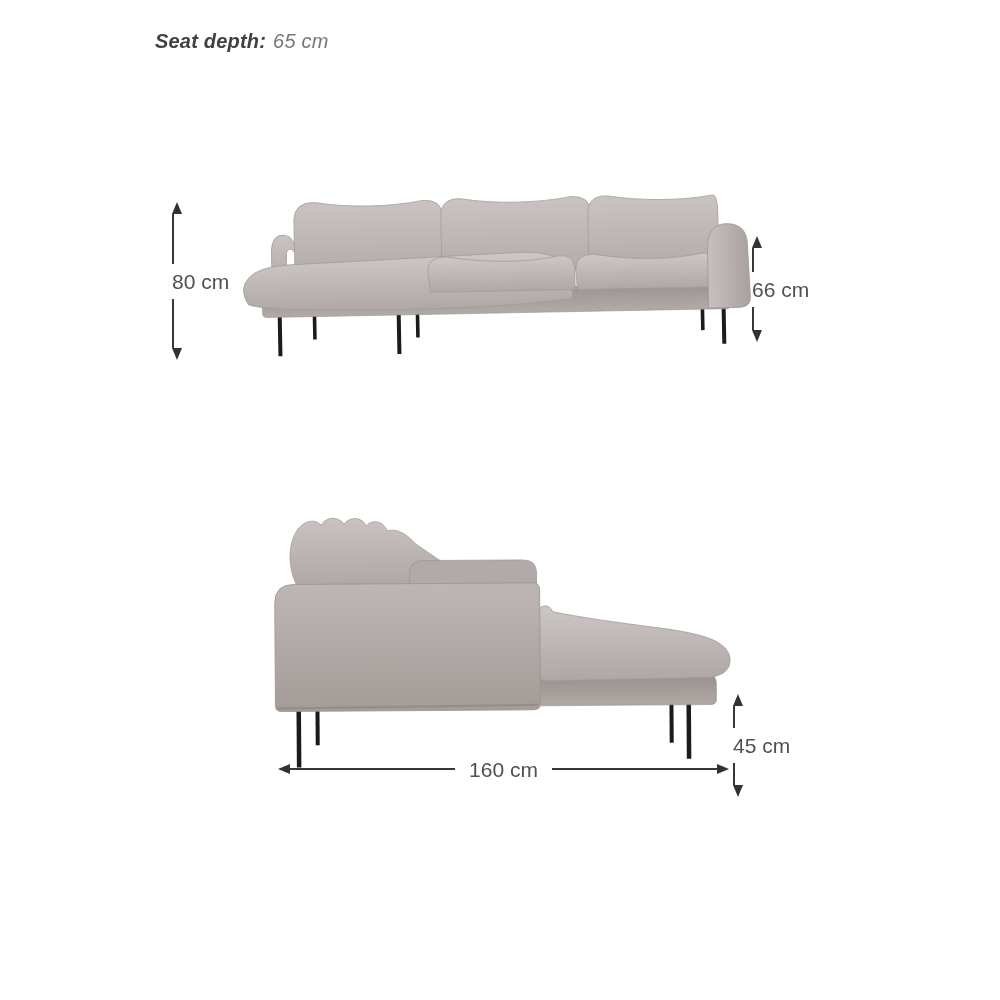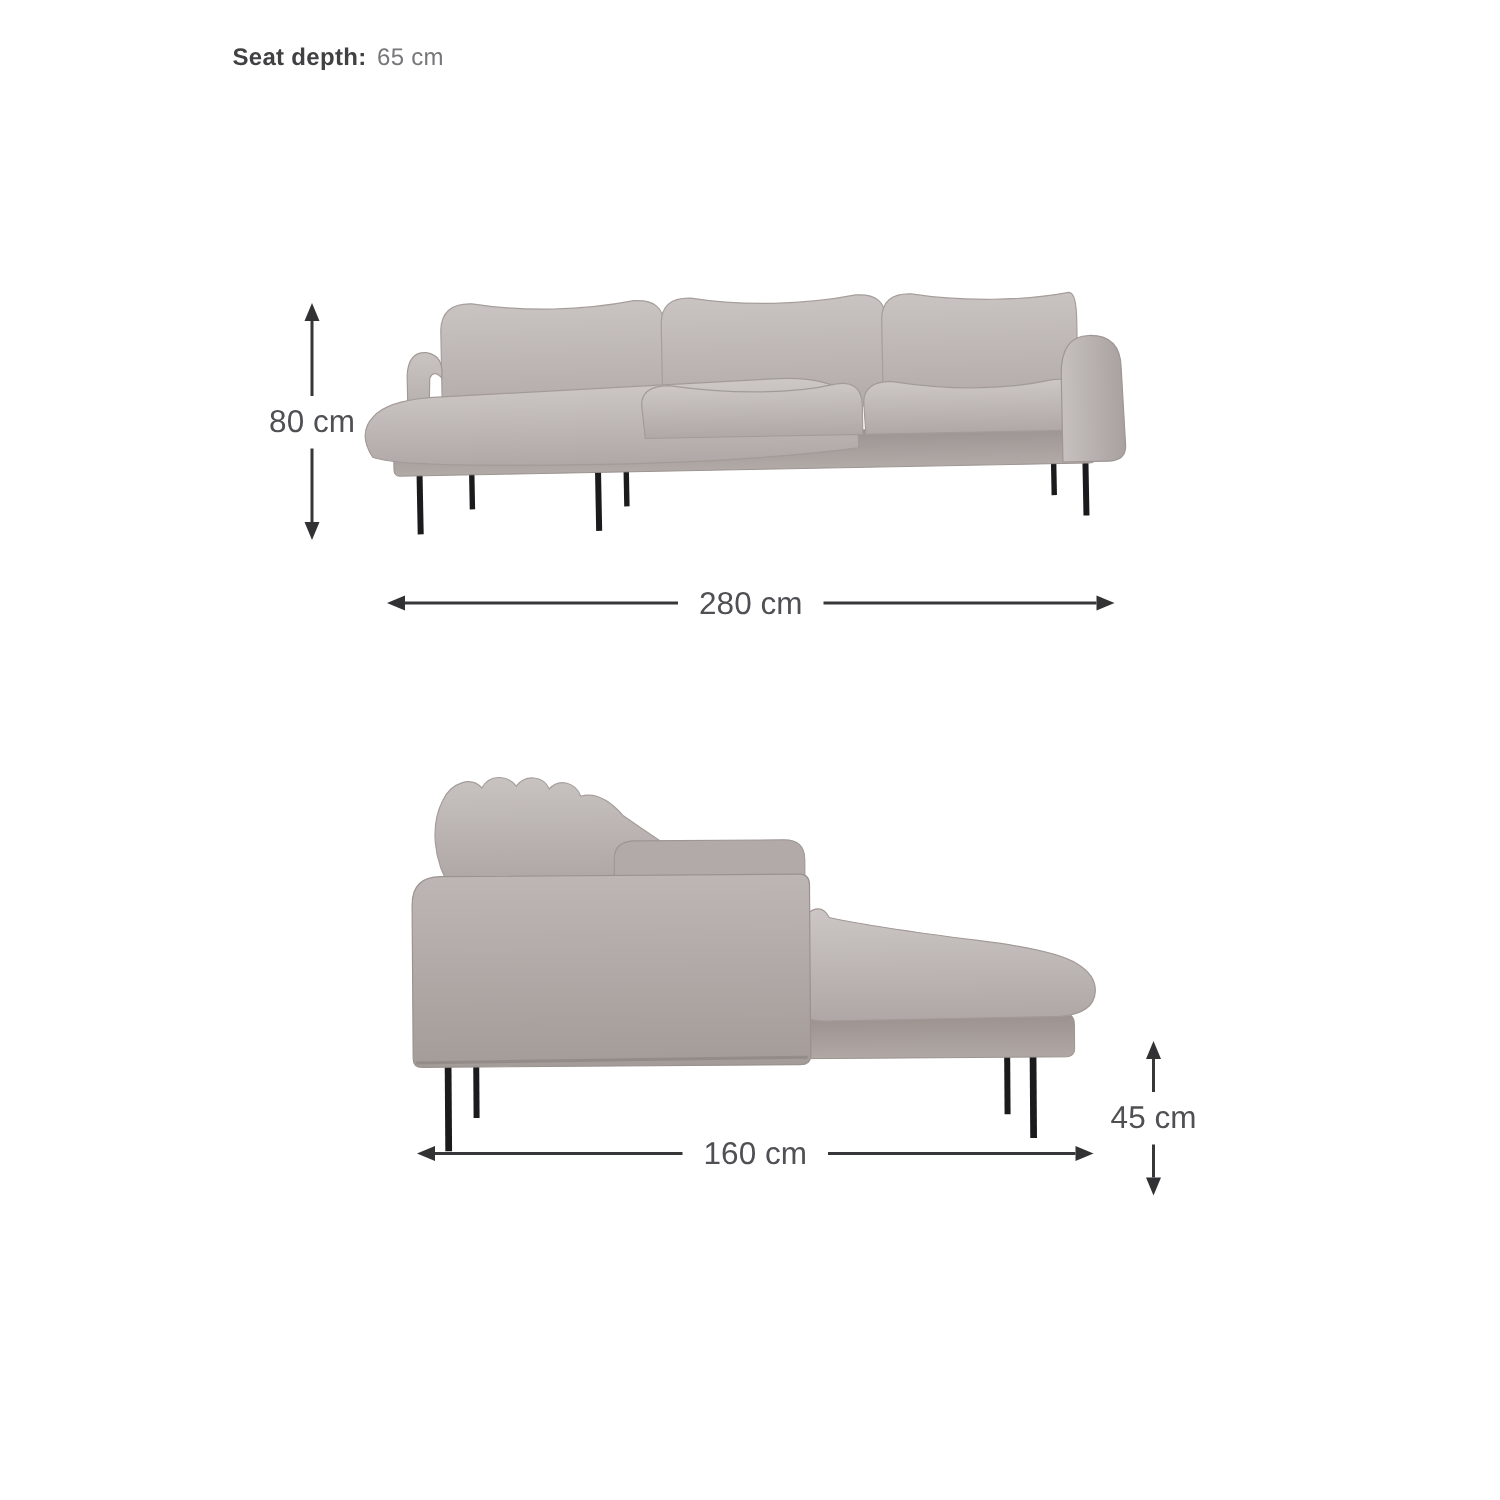--- a/index.html
+++ b/index.html
@@ -1,31 +1,31 @@
 <!DOCTYPE html>
 <html><head>
 <meta charset="utf-8">
 <style>
   html,body{margin:0;padding:0;background:#ffffff;}
   .canvas{
     position:relative;width:1000px;height:1000px;background:#ffffff;
     font-family:"Liberation Sans",sans-serif;overflow:hidden;
   }
   
-  .seat-depth{position:absolute;left:155px;top:29px;font-size:16px;line-height:1.2;letter-spacing:.2px;white-space:nowrap;}
+  .seat-depth{position:absolute;left:155px;top:29px;font-size:20px;line-height:1.2;letter-spacing:.2px;white-space:nowrap;font-style:italic;}
   .sd-label{color:#414144;font-weight:700;}
   .sd-value{color:#77777b;font-weight:400;margin-left:7px;}
 
   
   .sofa{position:absolute;}
   .sofa-front{left:240px;top:190px;width:520px;height:175px;transform:rotate(-1.1deg);}
   .sofa-side{left:260px;top:505px;width:490px;height:270px;transform:rotate(-0.4deg);}
 
   
-  .vdim{position:absolute;width:72px;display:flex;flex-direction:column;align-items:center;}
+  .vdim{position:absolute;width:72px;display:flex;flex-direction:column;align-items:flex-start;}
   .hdim{position:absolute;height:22px;display:flex;align-items:center;}
   .vline{width:2px;background:#37373a;flex:1;}
   .hline{height:2px;background:#37373a;flex:1;}
   .dlabel{color:#505054;font-size:21px;line-height:1;white-space:nowrap;}
   .vdim .dlabel{padding:7px 0;}
   .hdim .dlabel{padding:0 14px;}
   .ah{width:0;height:0;flex:none;}
   .ah-up{border-left:5.5px solid transparent;border-right:5.5px solid transparent;border-bottom:12px solid #323235;}
   .ah-down{border-left:5.5px solid transparent;border-right:5.5px solid transparent;border-top:12px solid #323235;}
   .ah-left{border-top:5.5px solid transparent;border-bottom:5.5px solid transparent;border-right:12px solid #323235;}
@@ -131,28 +131,28 @@
   </svg>
 
   <div class="vdim" style="left:172px;top:202px;height:158px;">
     <div class="ah ah-up"></div>
     <div class="vline"></div>
     <div class="dlabel">80 cm</div>
     <div class="vline"></div>
     <div class="ah ah-down"></div>
   </div>
 
+  <div class="vdim" style="left:752px;top:236px;height:106px;">
+    <div class="ah ah-up"></div>
+    <div class="vline"></div>
+    <div class="dlabel">66 cm</div>
+    <div class="vline"></div>
+    <div class="ah ah-down"></div>
+  </div>
 
-  <div class="hdim" style="left:258px;top:391px;width:485px;">
-    <div class="ah ah-left"></div>
-    <div class="hline"></div>
-    <div class="dlabel">280 cm</div>
-    <div class="hline"></div>
-    <div class="ah ah-right"></div>
-  </div>
 
   <div class="vdim" style="left:733px;top:694px;height:103px;">
     <div class="ah ah-up"></div>
     <div class="vline"></div>
     <div class="dlabel">45 cm</div>
     <div class="vline"></div>
     <div class="ah ah-down"></div>
   </div>
 
   <div class="hdim" style="left:278px;top:758px;width:451px;">

